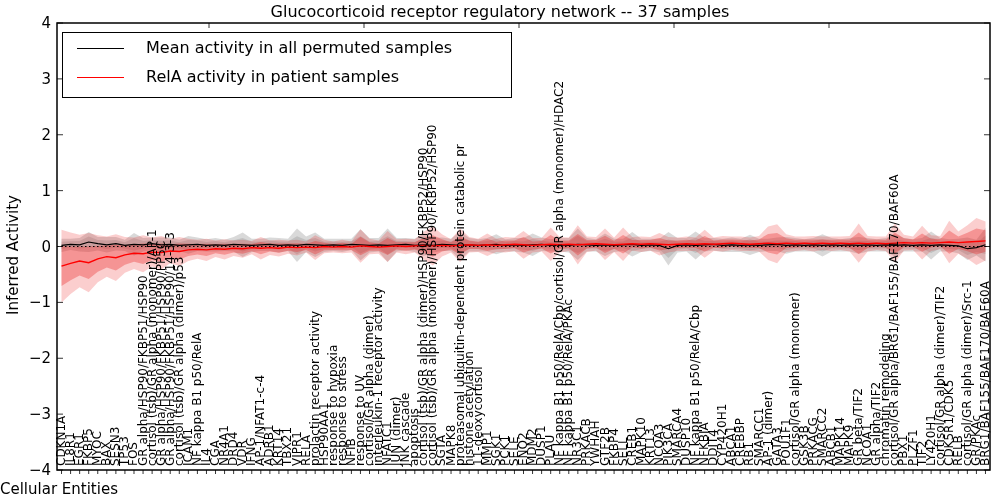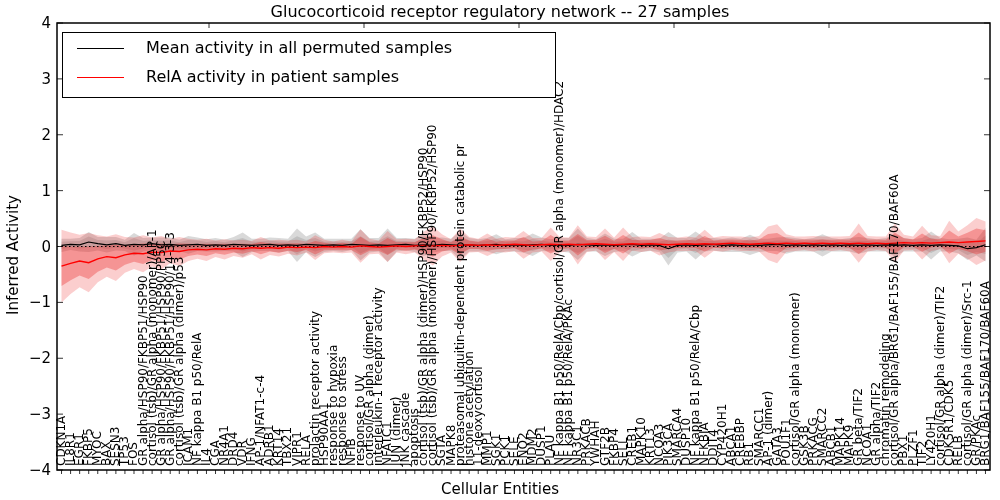--- a/index.html
+++ b/index.html
@@ -6,49 +6,49 @@
   #figure{
     position:relative;width:1000px;height:500px;background:#ffffff;
     font-family:"DejaVu Sans","Liberation Sans",sans-serif;color:#000;
     overflow:hidden;
   }
   .title{
     position:absolute;top:2px;left:0;width:1000px;text-align:center;
     font-size:16px;color:#000;
   }
   .xlabel{
-    position:absolute;top:480px;left:0;width:1000px;text-align:center;
+    position:absolute;top:480px;left:0;width:1000px;
     font-size:15px;color:#000;
   }
   .ylabel{
     position:absolute;top:246px;left:-52px;width:130px;text-align:center;
     font-size:15px;color:#000;
     transform:rotate(-90deg);transform-origin:center center;
   }
   #plot-svg{position:absolute;left:0;top:0;}
   .ytick-label{
     position:absolute;width:40px;text-align:right;font-size:15px;color:#000;
   }
   .xtick-label{
     position:absolute;font-size:12px;line-height:13px;color:#000;white-space:nowrap;
     transform:rotate(-90deg);transform-origin:0 0;
   }
   .legend{
     position:absolute;left:62px;top:32px;width:448px;height:64px;
-    background:#ffffff;border:1.5px solid #000;z-index:5;padding-left:44px;
+    background:#ffffff;border:1.5px solid #000;z-index:5;
   }
   .legend-entry{position:absolute;left:0;width:100%;height:28px;}
   .legend-line{position:absolute;left:14px;top:13px;width:47px;border-top:1.7px solid #000;}
   .legend-text{position:absolute;left:83px;top:3px;font-size:16px;color:#000;}
 </style>
 </head>
 <body>
 
 <div id="figure">
-  <div class="title">Glucocorticoid receptor regulatory network -- 27 samples</div>
+  <div class="title">Glucocorticoid receptor regulatory network -- 37 samples</div>
 
   <svg id="plot-svg" width="1000" height="500">
       <path d="M61.5,238.7 L70.6,238.7 L79.6,238.1 L88.7,232.0 L97.8,237.0 L106.8,237.0 L115.9,237.0 L124.9,239.8 L134.0,233.1 L143.1,238.1 L152.1,237.6 L161.2,237.6 L170.2,237.6 L179.3,239.8 L188.3,235.9 L197.4,237.6 L206.5,239.2 L215.5,238.1 L224.6,239.8 L233.6,237.0 L242.7,232.5 L251.8,238.7 L260.8,238.7 L269.9,237.6 L278.9,238.1 L288.0,238.7 L297.0,228.6 L306.1,236.4 L315.2,232.5 L324.2,238.7 L333.3,238.7 L342.3,238.7 L351.4,238.7 L360.5,229.2 L369.5,238.1 L378.6,238.1 L387.6,228.6 L396.7,238.1 L405.7,238.1 L414.8,238.7 L423.9,233.6 L432.9,238.1 L442.0,237.6 L451.0,238.7 L460.1,231.4 L469.2,238.1 L478.2,239.2 L487.3,238.1 L496.3,234.2 L505.4,239.2 L514.4,238.1 L523.5,238.1 L532.6,233.6 L541.6,237.6 L550.7,239.2 L559.7,238.1 L568.8,238.1 L577.8,228.6 L586.9,238.1 L596.0,239.2 L605.0,233.6 L614.1,238.7 L623.1,238.7 L632.2,232.0 L641.3,238.7 L650.3,238.7 L659.4,238.7 L668.4,232.0 L677.5,238.1 L686.5,238.1 L695.6,231.4 L704.7,238.1 L713.7,238.1 L722.8,238.7 L731.8,237.6 L740.9,238.7 L750.0,234.8 L759.0,238.7 L768.1,238.7 L777.1,237.6 L786.2,237.0 L795.2,238.1 L804.3,239.2 L813.4,238.1 L822.4,234.2 L831.5,238.1 L840.5,239.2 L849.6,238.1 L858.7,237.0 L867.7,238.1 L876.8,239.2 L885.8,238.1 L894.9,234.2 L903.9,238.1 L913.0,239.2 L922.1,238.1 L931.1,231.4 L940.2,238.1 L949.2,239.2 L958.3,238.7 L967.4,237.6 L976.4,239.8 L985.5,228.1 L985.5,261.6 L976.4,255.4 L967.4,259.9 L958.3,253.2 L949.2,251.5 L940.2,251.5 L931.1,259.4 L922.1,251.5 L913.0,251.5 L903.9,251.5 L894.9,256.6 L885.8,251.5 L876.8,251.5 L867.7,251.5 L858.7,253.8 L849.6,251.5 L840.5,251.5 L831.5,251.5 L822.4,256.6 L813.4,251.5 L804.3,251.5 L795.2,251.5 L786.2,253.8 L777.1,251.0 L768.1,251.0 L759.0,252.1 L750.0,254.9 L740.9,252.1 L731.8,252.1 L722.8,252.1 L713.7,250.4 L704.7,251.5 L695.6,259.4 L686.5,251.5 L677.5,252.6 L668.4,265.5 L659.4,252.1 L650.3,251.0 L641.3,252.1 L632.2,256.6 L623.1,251.0 L614.1,252.1 L605.0,256.0 L596.0,251.5 L586.9,251.5 L577.8,259.9 L568.8,252.6 L559.7,251.5 L550.7,251.5 L541.6,251.0 L532.6,256.0 L523.5,252.6 L514.4,251.5 L505.4,251.5 L496.3,254.3 L487.3,251.5 L478.2,251.5 L469.2,251.5 L460.1,259.4 L451.0,251.0 L442.0,251.0 L432.9,252.6 L423.9,256.0 L414.8,252.1 L405.7,250.4 L396.7,251.5 L387.6,262.1 L378.6,251.5 L369.5,252.6 L360.5,260.5 L351.4,249.9 L342.3,252.1 L333.3,251.0 L324.2,252.1 L315.2,257.1 L306.1,252.1 L297.0,262.1 L288.0,251.0 L278.9,252.6 L269.9,251.0 L260.8,251.0 L251.8,252.1 L242.7,257.1 L233.6,251.5 L224.6,251.0 L215.5,251.5 L206.5,251.5 L197.4,251.0 L188.3,253.8 L179.3,251.0 L170.2,251.0 L161.2,252.1 L152.1,249.9 L143.1,251.5 L134.0,255.4 L124.9,251.0 L115.9,250.4 L106.8,252.6 L97.8,250.4 L88.7,252.1 L79.6,251.5 L70.6,249.9 L61.5,252.1 Z" fill="rgba(128,128,128,0.30)" stroke="none"></path>
       <path d="M61.5,241.7 L70.6,241.2 L79.6,241.1 L88.7,236.5 L97.8,240.0 L106.8,240.5 L115.9,240.0 L124.9,242.3 L134.0,238.1 L143.1,241.1 L152.1,240.3 L161.2,240.8 L170.2,240.6 L179.3,242.3 L188.3,239.9 L197.4,240.6 L206.5,242.0 L215.5,241.1 L224.6,242.3 L233.6,240.3 L242.7,238.1 L251.8,241.7 L260.8,241.4 L269.9,240.6 L278.9,241.4 L288.0,241.4 L297.0,236.2 L306.1,240.0 L315.2,238.1 L324.2,241.7 L333.3,241.4 L342.3,241.7 L351.4,241.2 L360.5,236.2 L369.5,241.4 L378.6,241.1 L387.6,236.2 L396.7,241.1 L405.7,240.9 L414.8,241.7 L423.9,238.7 L432.9,241.4 L442.0,240.6 L451.0,241.4 L460.1,237.7 L469.2,241.1 L478.2,242.0 L487.3,241.1 L496.3,238.7 L505.4,242.0 L514.4,241.1 L523.5,241.4 L532.6,238.7 L541.6,240.6 L550.7,242.0 L559.7,241.1 L568.8,241.4 L577.8,235.7 L586.9,241.1 L596.0,242.0 L605.0,238.7 L614.1,241.7 L623.1,241.4 L632.2,237.5 L641.3,241.7 L650.3,241.4 L659.4,241.7 L668.4,239.5 L677.5,241.4 L686.5,241.1 L695.6,237.7 L704.7,241.1 L713.7,240.9 L722.8,241.7 L731.8,240.8 L740.9,241.7 L750.0,239.3 L759.0,241.7 L768.1,241.4 L777.1,240.6 L786.2,240.8 L795.2,241.1 L804.3,242.0 L813.4,241.1 L822.4,239.2 L831.5,241.1 L840.5,242.0 L849.6,241.1 L858.7,240.8 L867.7,241.1 L876.8,242.0 L885.8,241.1 L894.9,239.2 L903.9,241.1 L913.0,242.0 L922.1,241.1 L931.1,237.7 L940.2,241.1 L949.2,242.0 L958.3,241.9 L967.4,242.6 L976.4,243.3 L985.5,235.6 L985.5,254.0 L976.4,251.9 L967.4,254.9 L958.3,249.9 L949.2,248.8 L940.2,248.5 L931.1,253.1 L922.1,248.5 L913.0,248.8 L903.9,248.5 L894.9,251.5 L885.8,248.5 L876.8,248.8 L867.7,248.5 L858.7,250.0 L849.6,248.5 L840.5,248.8 L831.5,248.5 L822.4,251.5 L813.4,248.5 L804.3,248.8 L795.2,248.5 L786.2,250.0 L777.1,248.0 L768.1,248.2 L759.0,249.1 L750.0,250.4 L740.9,249.1 L731.8,248.8 L722.8,249.1 L713.7,247.6 L704.7,248.5 L695.6,253.1 L686.5,248.5 L677.5,249.4 L668.4,258.0 L659.4,249.1 L650.3,248.2 L641.3,249.1 L632.2,251.0 L623.1,248.2 L614.1,249.1 L605.0,251.0 L596.0,248.8 L586.9,248.5 L577.8,252.9 L568.8,249.4 L559.7,248.5 L550.7,248.8 L541.6,248.0 L532.6,251.0 L523.5,249.4 L514.4,248.5 L505.4,248.8 L496.3,249.8 L487.3,248.5 L478.2,248.8 L469.2,248.5 L460.1,253.1 L451.0,248.2 L442.0,248.0 L432.9,249.4 L423.9,251.0 L414.8,249.1 L405.7,247.6 L396.7,248.5 L387.6,254.6 L378.6,248.5 L369.5,249.4 L360.5,253.4 L351.4,247.3 L342.3,249.1 L333.3,248.2 L324.2,249.1 L315.2,251.6 L306.1,248.6 L297.0,254.6 L288.0,248.2 L278.9,249.4 L269.9,248.0 L260.8,248.2 L251.8,249.1 L242.7,251.6 L233.6,248.3 L224.6,248.5 L215.5,248.5 L206.5,248.8 L197.4,248.0 L188.3,249.7 L179.3,248.5 L170.2,248.0 L161.2,248.8 L152.1,247.1 L143.1,248.5 L134.0,250.4 L124.9,248.5 L115.9,247.4 L106.8,249.1 L97.8,247.4 L88.7,247.6 L79.6,248.5 L70.6,247.3 L61.5,249.1 Z" fill="rgba(128,128,128,0.28)" stroke="none"></path>
       <path d="M61.5,229.7 L70.6,232.5 L79.6,234.8 L88.7,233.1 L97.8,235.3 L106.8,236.4 L115.9,234.2 L124.9,237.0 L134.0,237.6 L143.1,235.3 L152.1,237.6 L161.2,235.9 L170.2,238.7 L179.3,237.0 L188.3,238.7 L197.4,239.8 L206.5,238.7 L215.5,240.4 L224.6,239.2 L233.6,240.4 L242.7,239.8 L251.8,240.9 L260.8,237.0 L269.9,240.4 L278.9,239.8 L288.0,240.4 L297.0,239.8 L306.1,241.5 L315.2,235.3 L324.2,239.8 L333.3,241.5 L342.3,239.8 L351.4,241.5 L360.5,229.2 L369.5,238.7 L378.6,240.4 L387.6,230.9 L396.7,239.2 L405.7,238.7 L414.8,239.2 L423.9,231.4 L432.9,226.4 L442.0,234.2 L451.0,239.2 L460.1,228.6 L469.2,237.0 L478.2,238.7 L487.3,233.6 L496.3,238.7 L505.4,237.0 L514.4,237.6 L523.5,230.9 L532.6,238.1 L541.6,238.1 L550.7,227.5 L559.7,237.0 L568.8,237.6 L577.8,225.3 L586.9,236.4 L596.0,237.0 L605.0,228.6 L614.1,237.6 L623.1,227.5 L632.2,237.0 L641.3,236.4 L650.3,237.0 L659.4,233.1 L668.4,237.0 L677.5,237.6 L686.5,236.4 L695.6,237.6 L704.7,229.7 L713.7,237.6 L722.8,235.9 L731.8,236.4 L740.9,236.4 L750.0,237.6 L759.0,235.9 L768.1,226.4 L777.1,224.2 L786.2,234.2 L795.2,236.4 L804.3,236.4 L813.4,235.9 L822.4,236.4 L831.5,236.4 L840.5,236.4 L849.6,235.9 L858.7,223.6 L867.7,235.9 L876.8,236.4 L885.8,236.4 L894.9,223.6 L903.9,234.8 L913.0,236.4 L922.1,225.8 L931.1,235.3 L940.2,235.9 L949.2,220.8 L958.3,231.4 L967.4,225.3 L976.4,218.0 L985.5,221.4 L985.5,260.5 L976.4,264.9 L967.4,258.8 L958.3,253.8 L949.2,263.3 L940.2,249.3 L931.1,251.0 L922.1,259.4 L913.0,249.9 L903.9,250.4 L894.9,262.7 L885.8,251.0 L876.8,249.9 L867.7,251.5 L858.7,262.7 L849.6,251.5 L840.5,249.9 L831.5,251.0 L822.4,249.9 L813.4,251.5 L804.3,249.9 L795.2,251.0 L786.2,252.1 L777.1,263.3 L768.1,259.9 L759.0,251.5 L750.0,251.0 L740.9,251.0 L731.8,249.9 L722.8,251.5 L713.7,251.0 L704.7,257.7 L695.6,251.0 L686.5,251.0 L677.5,251.0 L668.4,252.6 L659.4,255.4 L650.3,250.4 L641.3,252.1 L632.2,250.4 L623.1,261.0 L614.1,252.1 L605.0,259.9 L596.0,250.4 L586.9,252.1 L577.8,264.4 L568.8,251.0 L559.7,252.6 L550.7,261.0 L541.6,251.5 L532.6,252.6 L523.5,258.8 L514.4,251.0 L505.4,252.6 L496.3,252.1 L487.3,256.0 L478.2,252.1 L469.2,252.6 L460.1,262.1 L451.0,252.6 L442.0,256.6 L432.9,265.5 L423.9,259.4 L414.8,252.6 L405.7,254.3 L396.7,252.6 L387.6,262.1 L378.6,253.8 L369.5,254.3 L360.5,262.7 L351.4,252.6 L342.3,253.2 L333.3,252.6 L324.2,253.2 L315.2,259.9 L306.1,252.6 L297.0,255.4 L288.0,253.8 L278.9,256.6 L269.9,254.9 L260.8,259.4 L251.8,254.3 L242.7,257.7 L233.6,256.0 L224.6,259.4 L215.5,257.1 L206.5,261.0 L197.4,258.8 L188.3,261.0 L179.3,266.1 L170.2,263.3 L161.2,269.4 L152.1,266.6 L143.1,272.2 L134.0,268.9 L124.9,272.8 L115.9,281.1 L106.8,276.7 L97.8,282.3 L88.7,292.3 L79.6,287.3 L70.6,294.0 L61.5,302.4 Z" fill="rgba(235,30,30,0.22)" stroke="none"></path>
       <path d="M61.5,246.1 L70.6,246.4 L79.6,246.6 L88.7,246.4 L97.8,245.9 L106.8,245.5 L115.9,244.8 L124.9,245.0 L134.0,244.6 L143.1,243.6 L152.1,244.1 L161.2,243.4 L170.2,244.2 L179.3,243.5 L188.3,243.7 L197.4,244.1 L206.5,243.7 L215.5,244.1 L224.6,243.8 L233.6,243.9 L242.7,243.8 L251.8,243.9 L260.8,242.0 L269.9,243.6 L278.9,243.6 L288.0,243.4 L297.0,243.3 L306.1,244.0 L315.2,240.9 L324.2,242.8 L333.3,244.0 L342.3,242.8 L351.4,244.0 L360.5,236.7 L369.5,242.2 L378.6,243.4 L387.6,237.9 L396.7,242.3 L405.7,242.2 L414.8,242.3 L423.9,237.7 L432.9,235.2 L442.0,239.2 L451.0,242.3 L460.1,236.2 L469.2,240.5 L478.2,241.7 L487.3,238.7 L496.3,241.7 L505.4,240.5 L514.4,240.6 L523.5,237.1 L532.6,241.4 L541.6,241.1 L550.7,235.0 L559.7,240.5 L568.8,240.6 L577.8,234.1 L586.9,240.0 L596.0,240.0 L605.0,235.7 L614.1,240.8 L623.1,235.0 L632.2,240.0 L641.3,240.0 L650.3,240.0 L659.4,238.1 L668.4,240.5 L677.5,240.6 L686.5,239.7 L695.6,240.6 L704.7,236.0 L713.7,240.6 L722.8,239.4 L731.8,239.5 L740.9,239.7 L750.0,240.6 L759.0,239.4 L768.1,233.9 L777.1,233.0 L786.2,238.2 L795.2,239.7 L804.3,239.5 L813.4,239.4 L822.4,239.5 L831.5,239.7 L840.5,239.5 L849.6,239.4 L858.7,232.4 L867.7,239.4 L876.8,239.5 L885.8,239.7 L894.9,232.4 L903.9,238.3 L913.0,239.5 L922.1,233.4 L931.1,238.8 L940.2,238.9 L949.2,230.4 L958.3,236.4 L967.4,232.8 L976.4,228.6 L985.5,230.2 L985.5,251.7 L976.4,254.4 L967.4,251.2 L958.3,248.7 L949.2,253.7 L940.2,246.3 L931.1,247.4 L922.1,251.8 L913.0,246.8 L903.9,246.9 L894.9,253.9 L885.8,247.7 L876.8,246.8 L867.7,248.0 L858.7,253.9 L849.6,248.0 L840.5,246.8 L831.5,247.7 L822.4,246.8 L813.4,248.0 L804.3,246.8 L795.2,247.7 L786.2,248.1 L777.1,254.5 L768.1,252.4 L759.0,248.0 L750.0,248.0 L740.9,247.7 L731.8,246.8 L722.8,248.0 L713.7,248.0 L704.7,251.4 L695.6,248.0 L686.5,247.7 L677.5,248.0 L668.4,249.1 L659.4,250.4 L650.3,247.4 L641.3,248.6 L632.2,247.4 L623.1,253.5 L614.1,248.8 L605.0,252.9 L596.0,247.4 L586.9,248.6 L577.8,255.6 L568.8,248.0 L559.7,249.1 L550.7,253.5 L541.6,248.5 L532.6,249.4 L523.5,252.5 L514.4,248.0 L505.4,249.1 L496.3,249.1 L487.3,251.0 L478.2,249.1 L469.2,249.1 L460.1,254.6 L451.0,249.6 L442.0,251.5 L432.9,256.7 L423.9,253.1 L414.8,249.6 L405.7,250.8 L396.7,249.6 L387.6,255.1 L378.6,250.7 L369.5,250.8 L360.5,255.2 L351.4,250.1 L342.3,250.2 L333.3,250.1 L324.2,250.2 L315.2,254.4 L306.1,250.1 L297.0,251.9 L288.0,250.7 L278.9,252.8 L269.9,251.6 L260.8,254.3 L251.8,251.3 L242.7,253.7 L233.6,252.5 L224.6,254.8 L215.5,253.3 L206.5,256.0 L197.4,254.5 L188.3,256.0 L179.3,259.5 L170.2,257.7 L161.2,261.9 L152.1,260.1 L143.1,263.9 L134.0,261.8 L124.9,264.7 L115.9,270.6 L106.8,267.6 L97.8,271.7 L88.7,279.0 L79.6,275.5 L70.6,280.2 L61.5,286.0 Z" fill="rgba(235,30,30,0.33)" stroke="none"></path>
       <line x1="57" y1="246.5" x2="990" y2="246.5" stroke="#000" stroke-width="1" stroke-dasharray="1.5 2.5"></line>
       <path d="M61.5,245.4 L70.6,244.3 L79.6,244.8 L88.7,242.0 L97.8,243.7 L106.8,244.8 L115.9,243.7 L124.9,245.4 L134.0,244.3 L143.1,244.8 L152.1,243.7 L161.2,244.8 L170.2,244.3 L179.3,245.4 L188.3,244.8 L197.4,244.3 L206.5,245.4 L215.5,244.8 L224.6,245.4 L233.6,244.3 L242.7,244.8 L251.8,245.4 L260.8,244.8 L269.9,244.3 L278.9,245.4 L288.0,244.8 L297.0,245.4 L306.1,244.3 L315.2,244.8 L324.2,245.4 L333.3,244.8 L342.3,245.4 L351.4,244.3 L360.5,244.8 L369.5,245.4 L378.6,244.8 L387.6,245.4 L396.7,244.8 L405.7,244.3 L414.8,245.4 L423.9,244.8 L432.9,245.4 L442.0,244.3 L451.0,244.8 L460.1,245.4 L469.2,244.8 L478.2,245.4 L487.3,244.8 L496.3,244.3 L505.4,245.4 L514.4,244.8 L523.5,245.4 L532.6,244.8 L541.6,244.3 L550.7,245.4 L559.7,244.8 L568.8,245.4 L577.8,244.3 L586.9,244.8 L596.0,245.4 L605.0,244.8 L614.1,245.4 L623.1,244.8 L632.2,244.3 L641.3,245.4 L650.3,244.8 L659.4,245.4 L668.4,248.7 L677.5,245.4 L686.5,244.8 L695.6,245.4 L704.7,244.8 L713.7,244.3 L722.8,245.4 L731.8,244.8 L740.9,245.4 L750.0,244.8 L759.0,245.4 L768.1,244.8 L777.1,244.3 L786.2,245.4 L795.2,244.8 L804.3,245.4 L813.4,244.8 L822.4,245.4 L831.5,244.8 L840.5,245.4 L849.6,244.8 L858.7,245.4 L867.7,244.8 L876.8,245.4 L885.8,244.8 L894.9,245.4 L903.9,244.8 L913.0,245.4 L922.1,244.8 L931.1,245.4 L940.2,244.8 L949.2,245.4 L958.3,245.9 L967.4,248.7 L976.4,247.6 L985.5,244.8 " fill="none" stroke="#000000" stroke-width="1.2"></path>
       <path d="M61.5,266.1 L70.6,263.3 L79.6,261.0 L88.7,262.7 L97.8,258.8 L106.8,256.6 L115.9,257.7 L124.9,254.9 L134.0,253.2 L143.1,253.8 L152.1,252.1 L161.2,252.6 L170.2,251.0 L179.3,251.5 L188.3,249.9 L197.4,249.3 L206.5,249.9 L215.5,248.7 L224.6,249.3 L233.6,248.2 L242.7,248.7 L251.8,247.6 L260.8,248.2 L269.9,247.6 L278.9,248.2 L288.0,247.1 L297.0,247.6 L306.1,247.1 L315.2,247.6 L324.2,246.5 L333.3,247.1 L342.3,246.5 L351.4,247.1 L360.5,245.9 L369.5,246.5 L378.6,247.1 L387.6,246.5 L396.7,245.9 L405.7,246.5 L414.8,245.9 L423.9,245.4 L432.9,245.9 L442.0,245.4 L451.0,245.9 L460.1,245.4 L469.2,244.8 L478.2,245.4 L487.3,244.8 L496.3,245.4 L505.4,244.8 L514.4,244.3 L523.5,244.8 L532.6,245.4 L541.6,244.8 L550.7,244.3 L559.7,244.8 L568.8,244.3 L577.8,244.8 L586.9,244.3 L596.0,243.7 L605.0,244.3 L614.1,244.8 L623.1,244.3 L632.2,243.7 L641.3,244.3 L650.3,243.7 L659.4,244.3 L668.4,244.8 L677.5,244.3 L686.5,243.7 L695.6,244.3 L704.7,243.7 L713.7,244.3 L722.8,243.7 L731.8,243.1 L740.9,243.7 L750.0,244.3 L759.0,243.7 L768.1,243.1 L777.1,243.7 L786.2,243.1 L795.2,243.7 L804.3,243.1 L813.4,243.7 L822.4,243.1 L831.5,243.7 L840.5,243.1 L849.6,243.7 L858.7,243.1 L867.7,243.7 L876.8,243.1 L885.8,243.7 L894.9,243.1 L903.9,242.6 L913.0,243.1 L922.1,242.6 L931.1,243.1 L940.2,242.6 L949.2,242.0 L958.3,242.6 L967.4,242.0 L976.4,241.5 L985.5,240.9 " fill="none" stroke="#ff0000" stroke-width="1.4"></path>
       <rect x="57" y="23" width="933" height="447" fill="none" stroke="#000000" stroke-width="1.5"></rect>

